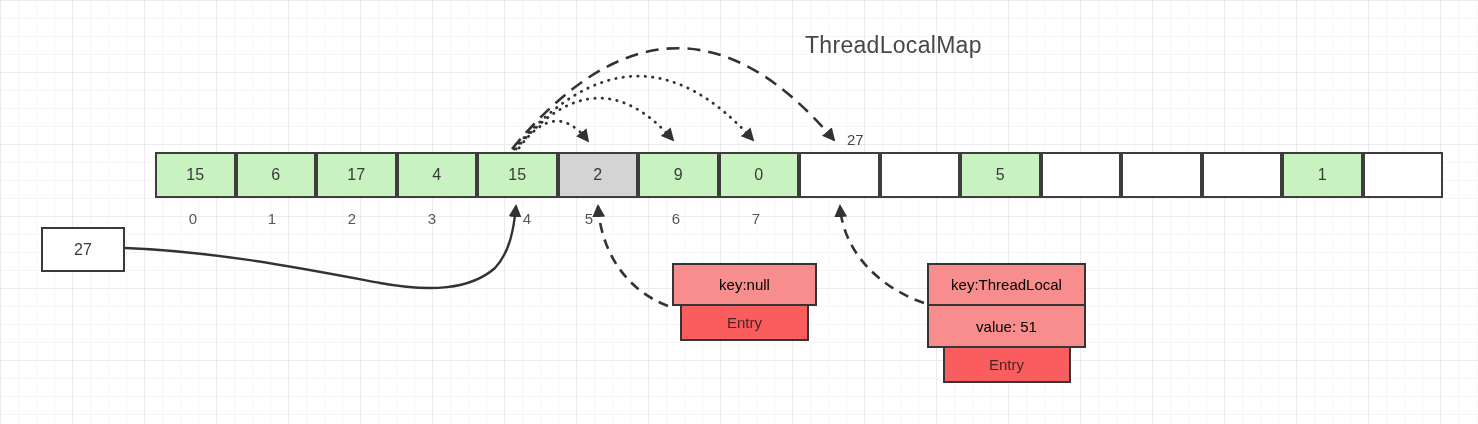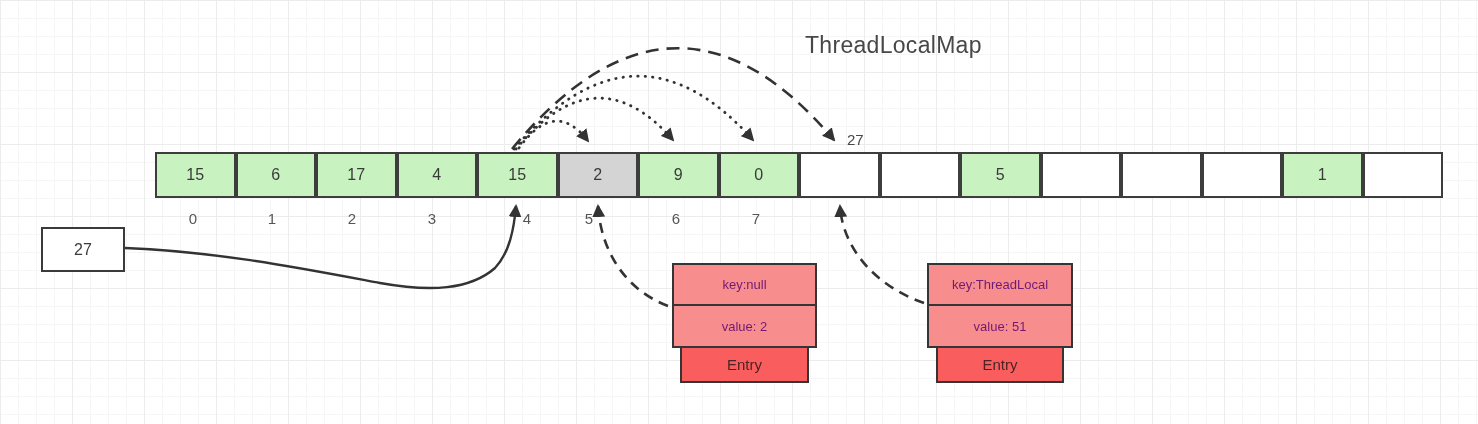--- a/index.html
+++ b/index.html
@@ -53,32 +53,32 @@
     background: #ffffff; border: 2px solid #3a3a3a;
     display: flex; align-items: center; justify-content: center;
     font-size: 16px; color: #3a3a3a;
   }
   
   .entry { position: absolute; top: 263px; }
   .entry .row {
     box-sizing: border-box; height: 43px;
     border: 2px solid #353535; background: #f78d8d;
     display: flex; align-items: center; justify-content: center;
-    font-size: 13px; color: #701a75;
+    font-size: 15px; color: #000000;
   }
   .entry .row.val { margin-top: -2px; height: 44px; }
   .entry .tab {
     box-sizing: border-box; height: 37px; margin: -2px auto 4px;
     border: 2px solid #353535; background: #fa5d5d;
     display: flex; align-items: center; justify-content: center;
     font-size: 15px; color: #4f2323;
   }
   .entry.e0 { left: 672px; width: 145px; }
   .entry.e0 .tab { width: 129px; }
-  .entry.e1 { left: 927px; width: 146px; }
+  .entry.e1 { left: 927px; width: 159px; }
   .entry.e1 .tab { width: 128px; }
   
   svg.connectors {
     position: absolute; left: 0; top: 0;
     width: 1478px; height: 424px;
     pointer-events: none;
   }
   svg .stroke { fill: none; stroke: #333333; }
   svg .dotted { stroke-width: 2.8; stroke-dasharray: 0.4 7; stroke-linecap: round; }
   svg .dashed-long { stroke-width: 2.6; stroke-dasharray: 13 8; }
@@ -141,21 +141,20 @@
   <div class="idx" style="left:756px">7</div>
 
   <div class="arc-label">27</div>
 
   <div class="src-box">
     <span>27</span>
   </div>
 
   <div class="entry e0">
     <div class="row key">key:null</div>
-    <div class="row val">value: 2</div>
     <div class="tab">Entry</div>
   </div>
 
   <div class="entry e1">
     <div class="row key">key:ThreadLocal</div>
     <div class="row val">value: 51</div>
     <div class="tab">Entry</div>
   </div>
 
 </div>

